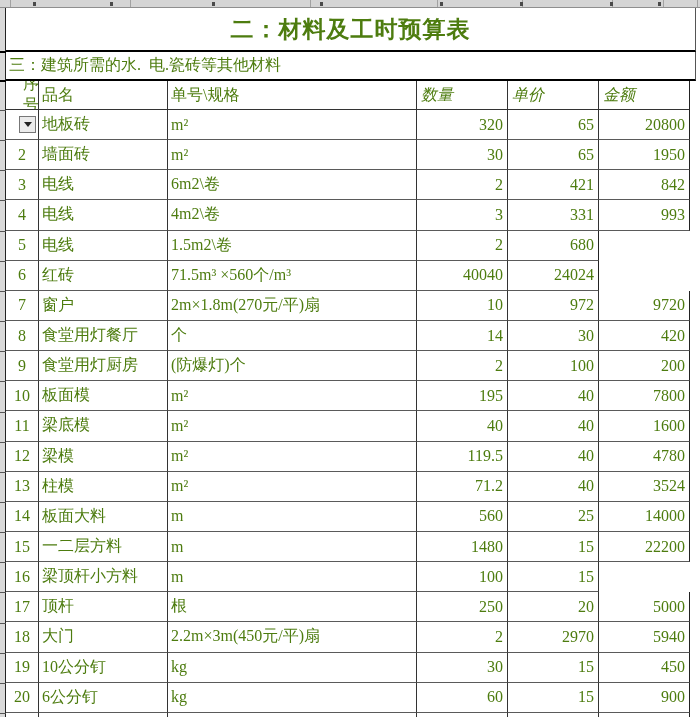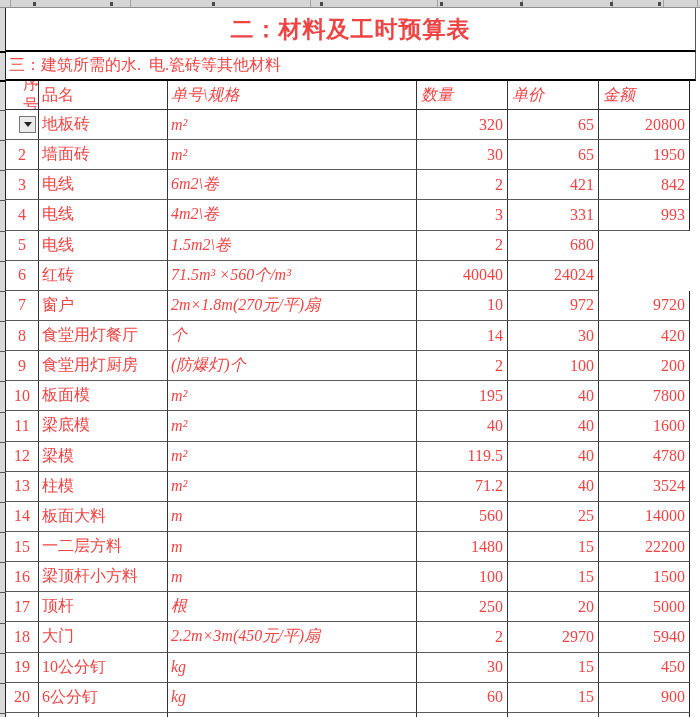--- a/index.html
+++ b/index.html
@@ -1,19 +1,19 @@
 <!DOCTYPE html>
 <html><head>
 <meta charset="utf-8">
 <style>
   * { box-sizing: border-box; margin: 0; padding: 0; }
   html,body { background:#fff; }
   .screen {
     position: relative; width: 700px; height: 717px; overflow: hidden;
-    background: #ffffff; color: #ef4444;
+    background: #ffffff; color: #4d7c0f;
     font-family: "Liberation Serif", "DejaVu Serif", serif;
   }
   
   .colstrip {
     position: absolute; left: 0; top: 0; width: 700px; height: 8px;
     background: #d5d5d5; border-bottom: 1px solid #8f8f8f;
   }
   .vtick { position: absolute; top: 0; width: 1px; height: 7px; background: #a2a2a2; }
   .lmark { position: absolute; bottom: 1px; width: 3px; height: 4px; background: #4a4a4a; }
   
@@ -41,21 +41,21 @@
   .rows  { position: absolute; left: 6px; top: 110px; width: 684px; height: 607px; overflow: hidden; }
   .row   { display: flex; width: 684px; height: 30.15px; }
   .cell {
     border-right: 1px solid #333; border-bottom: 1px solid #5a5a5a;
     display: flex; align-items: center; font-size: 16px; overflow: hidden;
     background: #fff; height: 100%;
   }
   .thead .cell { height: 29px; border-bottom: 1px solid #333; }
   .c-no    { width: 33px;  justify-content: center; }
   .c-name  { width: 129px; padding-left: 3px; }
-  .c-spec  { width: 249px; padding-left: 3px; font-style: italic; }
+  .c-spec  { width: 249px; padding-left: 3px; }
   .c-qty, .c-price, .c-amt { width: 91px; justify-content: flex-end; padding-right: 4px; }
   .c-amt { border-right: 1px solid #222; }
   .thead .c-no  { justify-content: flex-start; padding-left: 17px; }
   .thead .c-qty, .thead .c-price, .thead .c-amt { justify-content: flex-start; padding-left: 4px; font-style: italic; }
   
   .dd {
     width: 17px; height: 17px; background: #ebebeb; border: 1px solid #777;
     display: flex; align-items: center; justify-content: center;
     margin-left: auto; margin-right: 2px; cursor: pointer;
   }
@@ -247,21 +247,20 @@
       <div class="cell c-qty">1480</div>
       <div class="cell c-price">15</div>
       <div class="cell c-amt">22200</div>
     </div>
       <div class="row">
       <div class="cell c-no">16</div>
       <div class="cell c-name">梁顶杆小方料</div>
       <div class="cell c-spec">m</div>
       <div class="cell c-qty">100</div>
       <div class="cell c-price">15</div>
-      <div class="cell c-amt">1500</div>
     </div>
       <div class="row">
       <div class="cell c-no">17</div>
       <div class="cell c-name">顶杆</div>
       <div class="cell c-spec">根</div>
       <div class="cell c-qty">250</div>
       <div class="cell c-price">20</div>
       <div class="cell c-amt">5000</div>
     </div>
       <div class="row">

